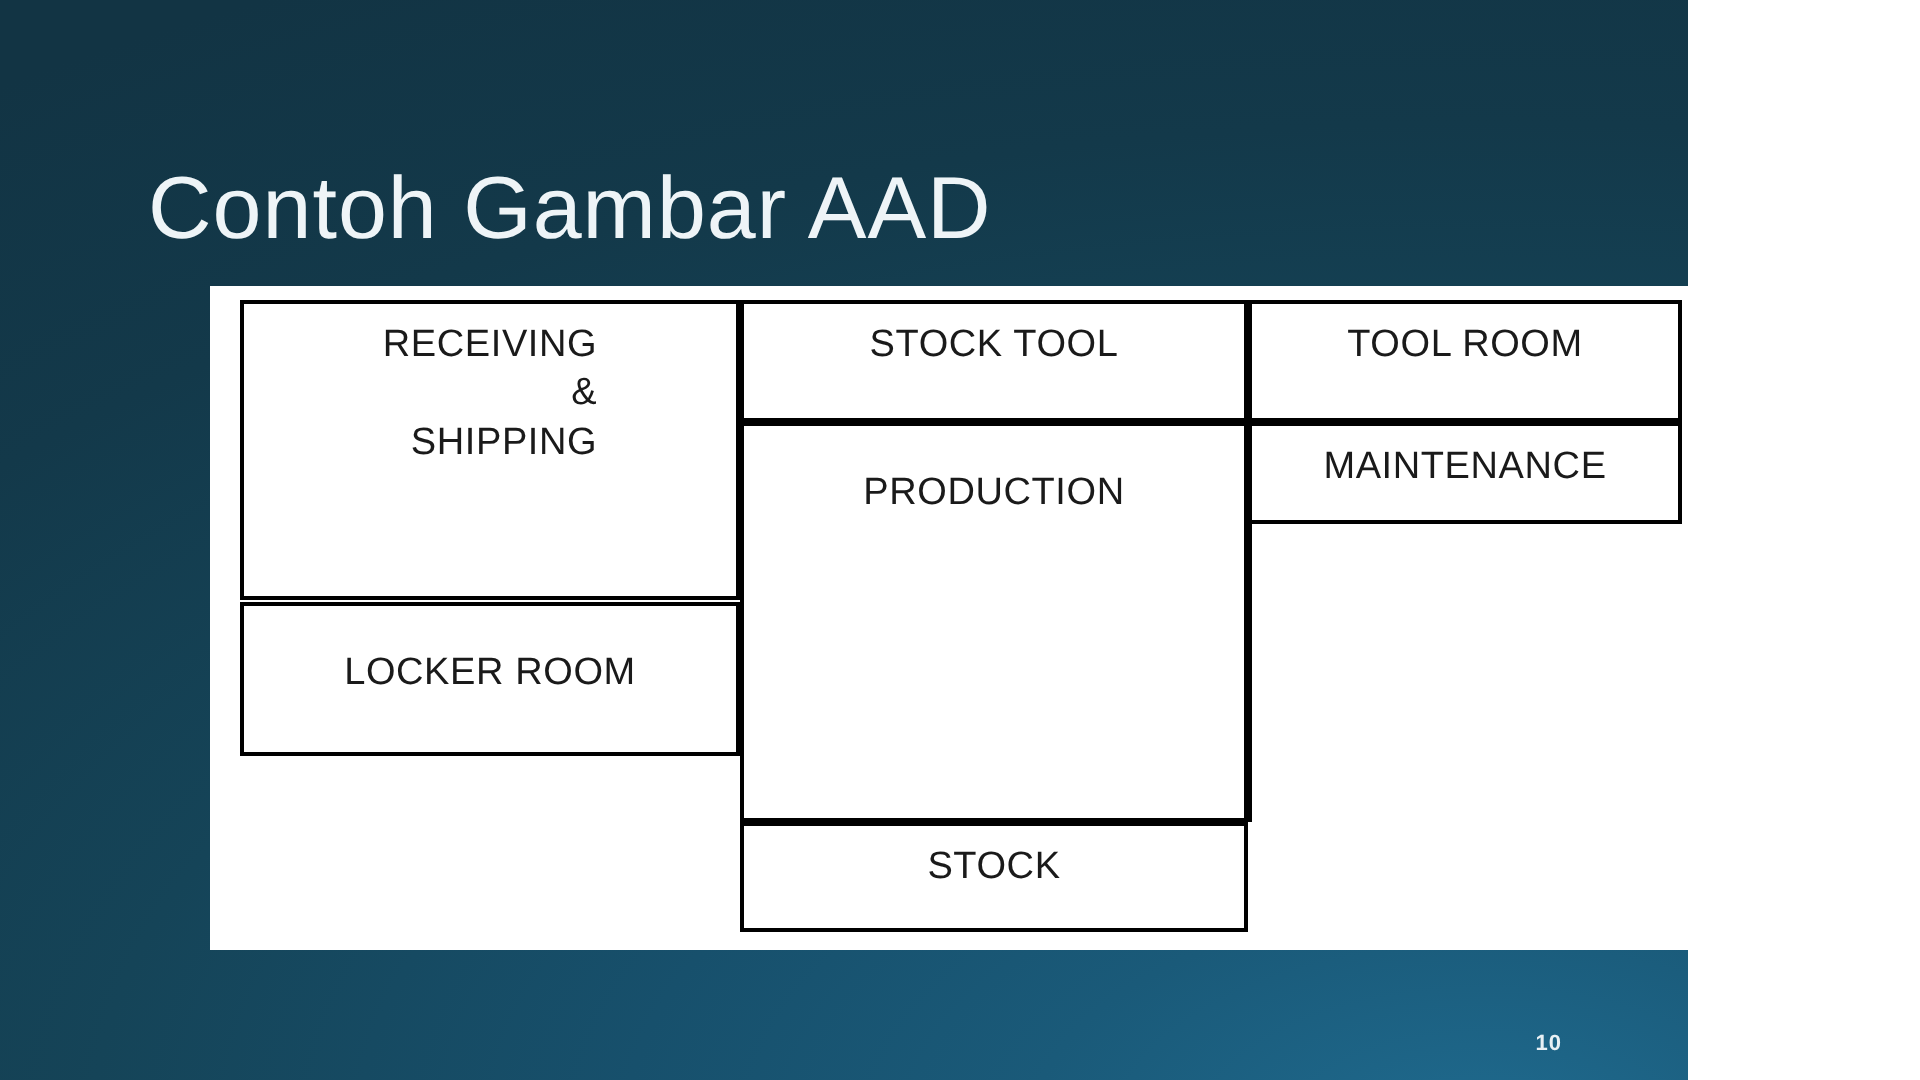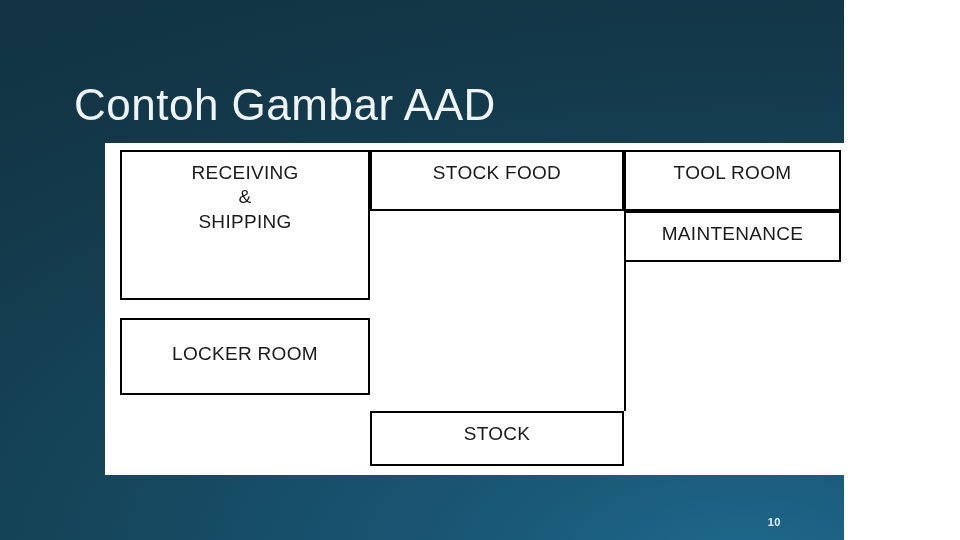--- a/index.html
+++ b/index.html
@@ -79,39 +79,39 @@
     border: 2px solid #000000;
     display: flex;
     justify-content: center;
   }
 
   .room-label {
     font-family: "Liberation Sans", sans-serif;
     font-size: 19px;
     color: #1a1a1a;
     letter-spacing: 0.3px;
-    text-align: center;
+    text-align: right;
     line-height: 1.28;
     white-space: pre-line;
     user-select: none;
   }
 
   
   .label-top   { padding-top: 9px; }
   .label-mid   { padding-top: 22px; }
 
   
   
 
   #room-receiving-shipping {
     left: 0px;   top: 0px;
     width: 250px; height: 150px;
   }
   #room-locker-room {
-    left: 0px;   top: 168px;
+    left: 0px;   top: 151px;
     width: 250px; height: 77px;
   }
   #room-food-service {
     left: 0px;   top: 232px;
     width: 250px; height: 84px;
   }
 
   #room-stock-room {
     left: 250px; top: 0px;
     width: 254px; height: 61px;
@@ -156,23 +156,26 @@
 &amp;
 SHIPPING</span>
       </div>
 
       <div class="room" id="room-locker-room">
         <span class="room-label label-mid">LOCKER ROOM</span>
       </div>
 
 
       <div class="room" id="room-stock-room">
-        <span class="room-label label-top">STOCK FOOD</span>
+        <span class="room-label label-top">STOCK TOOL</span>
       </div>
 
+      <div class="room" id="room-production">
+        <span class="room-label label-mid">PRODUCTION</span>
+      </div>
 
       <div class="room" id="room-office">
         <span class="room-label label-top">STOCK</span>
       </div>
 
       <div class="room" id="room-maintenance">
         <span class="room-label label-top">MAINTENANCE</span>
       </div>
 
       <div class="room" id="room-tool-room">

